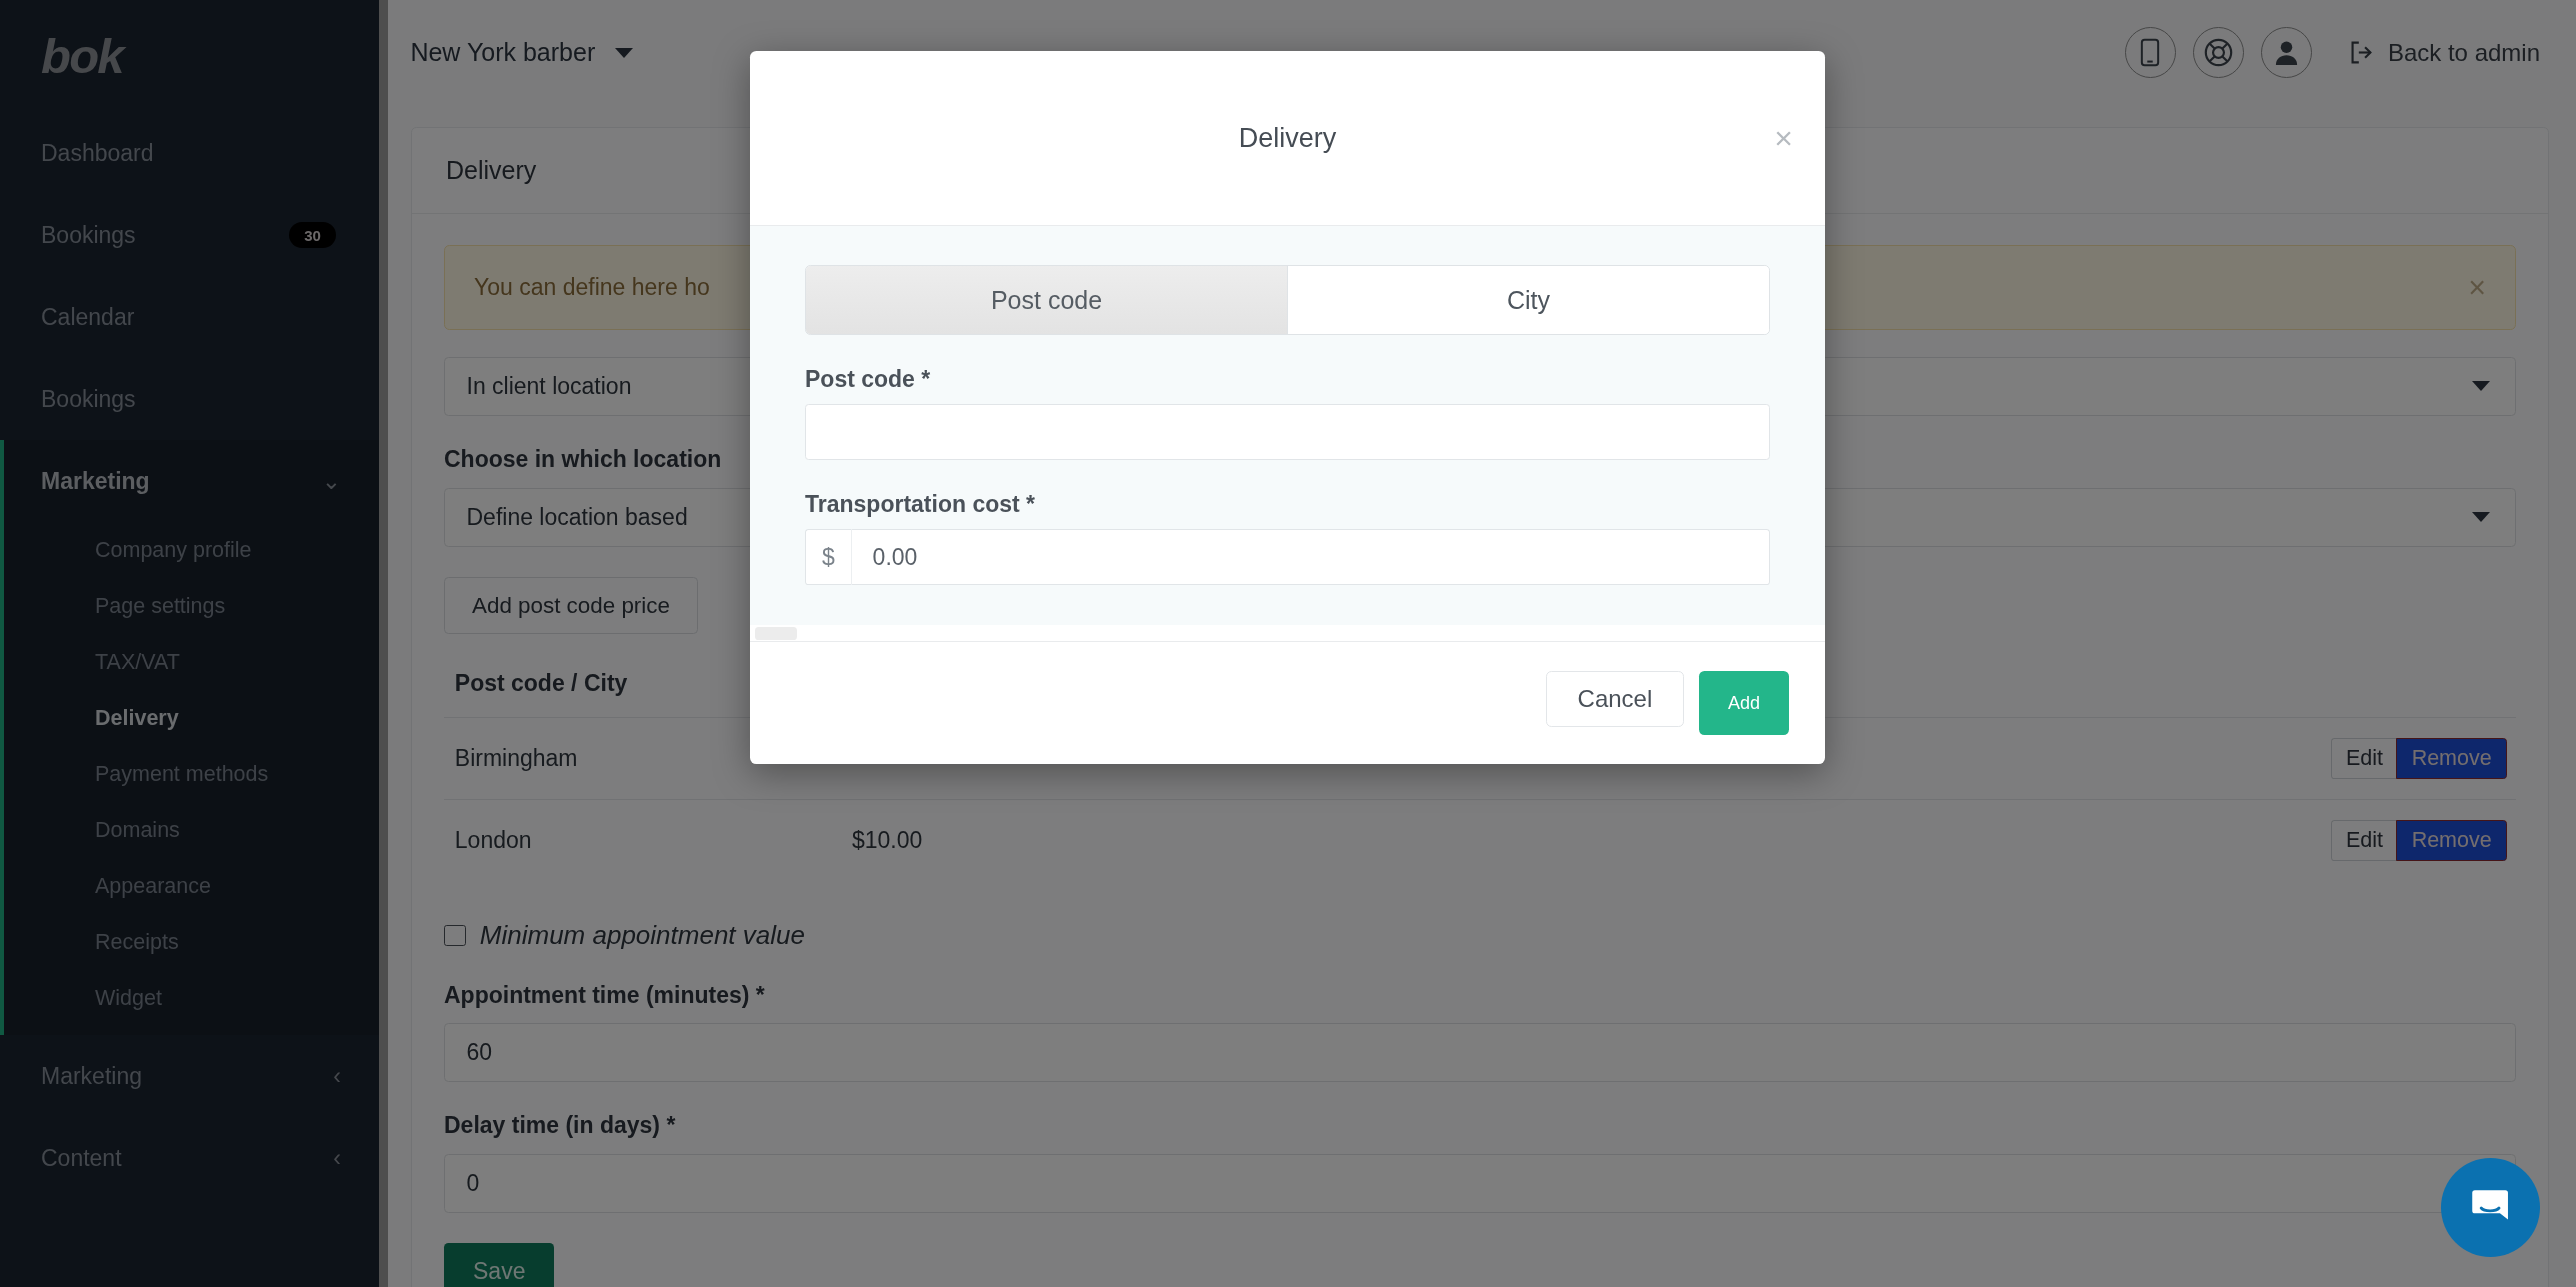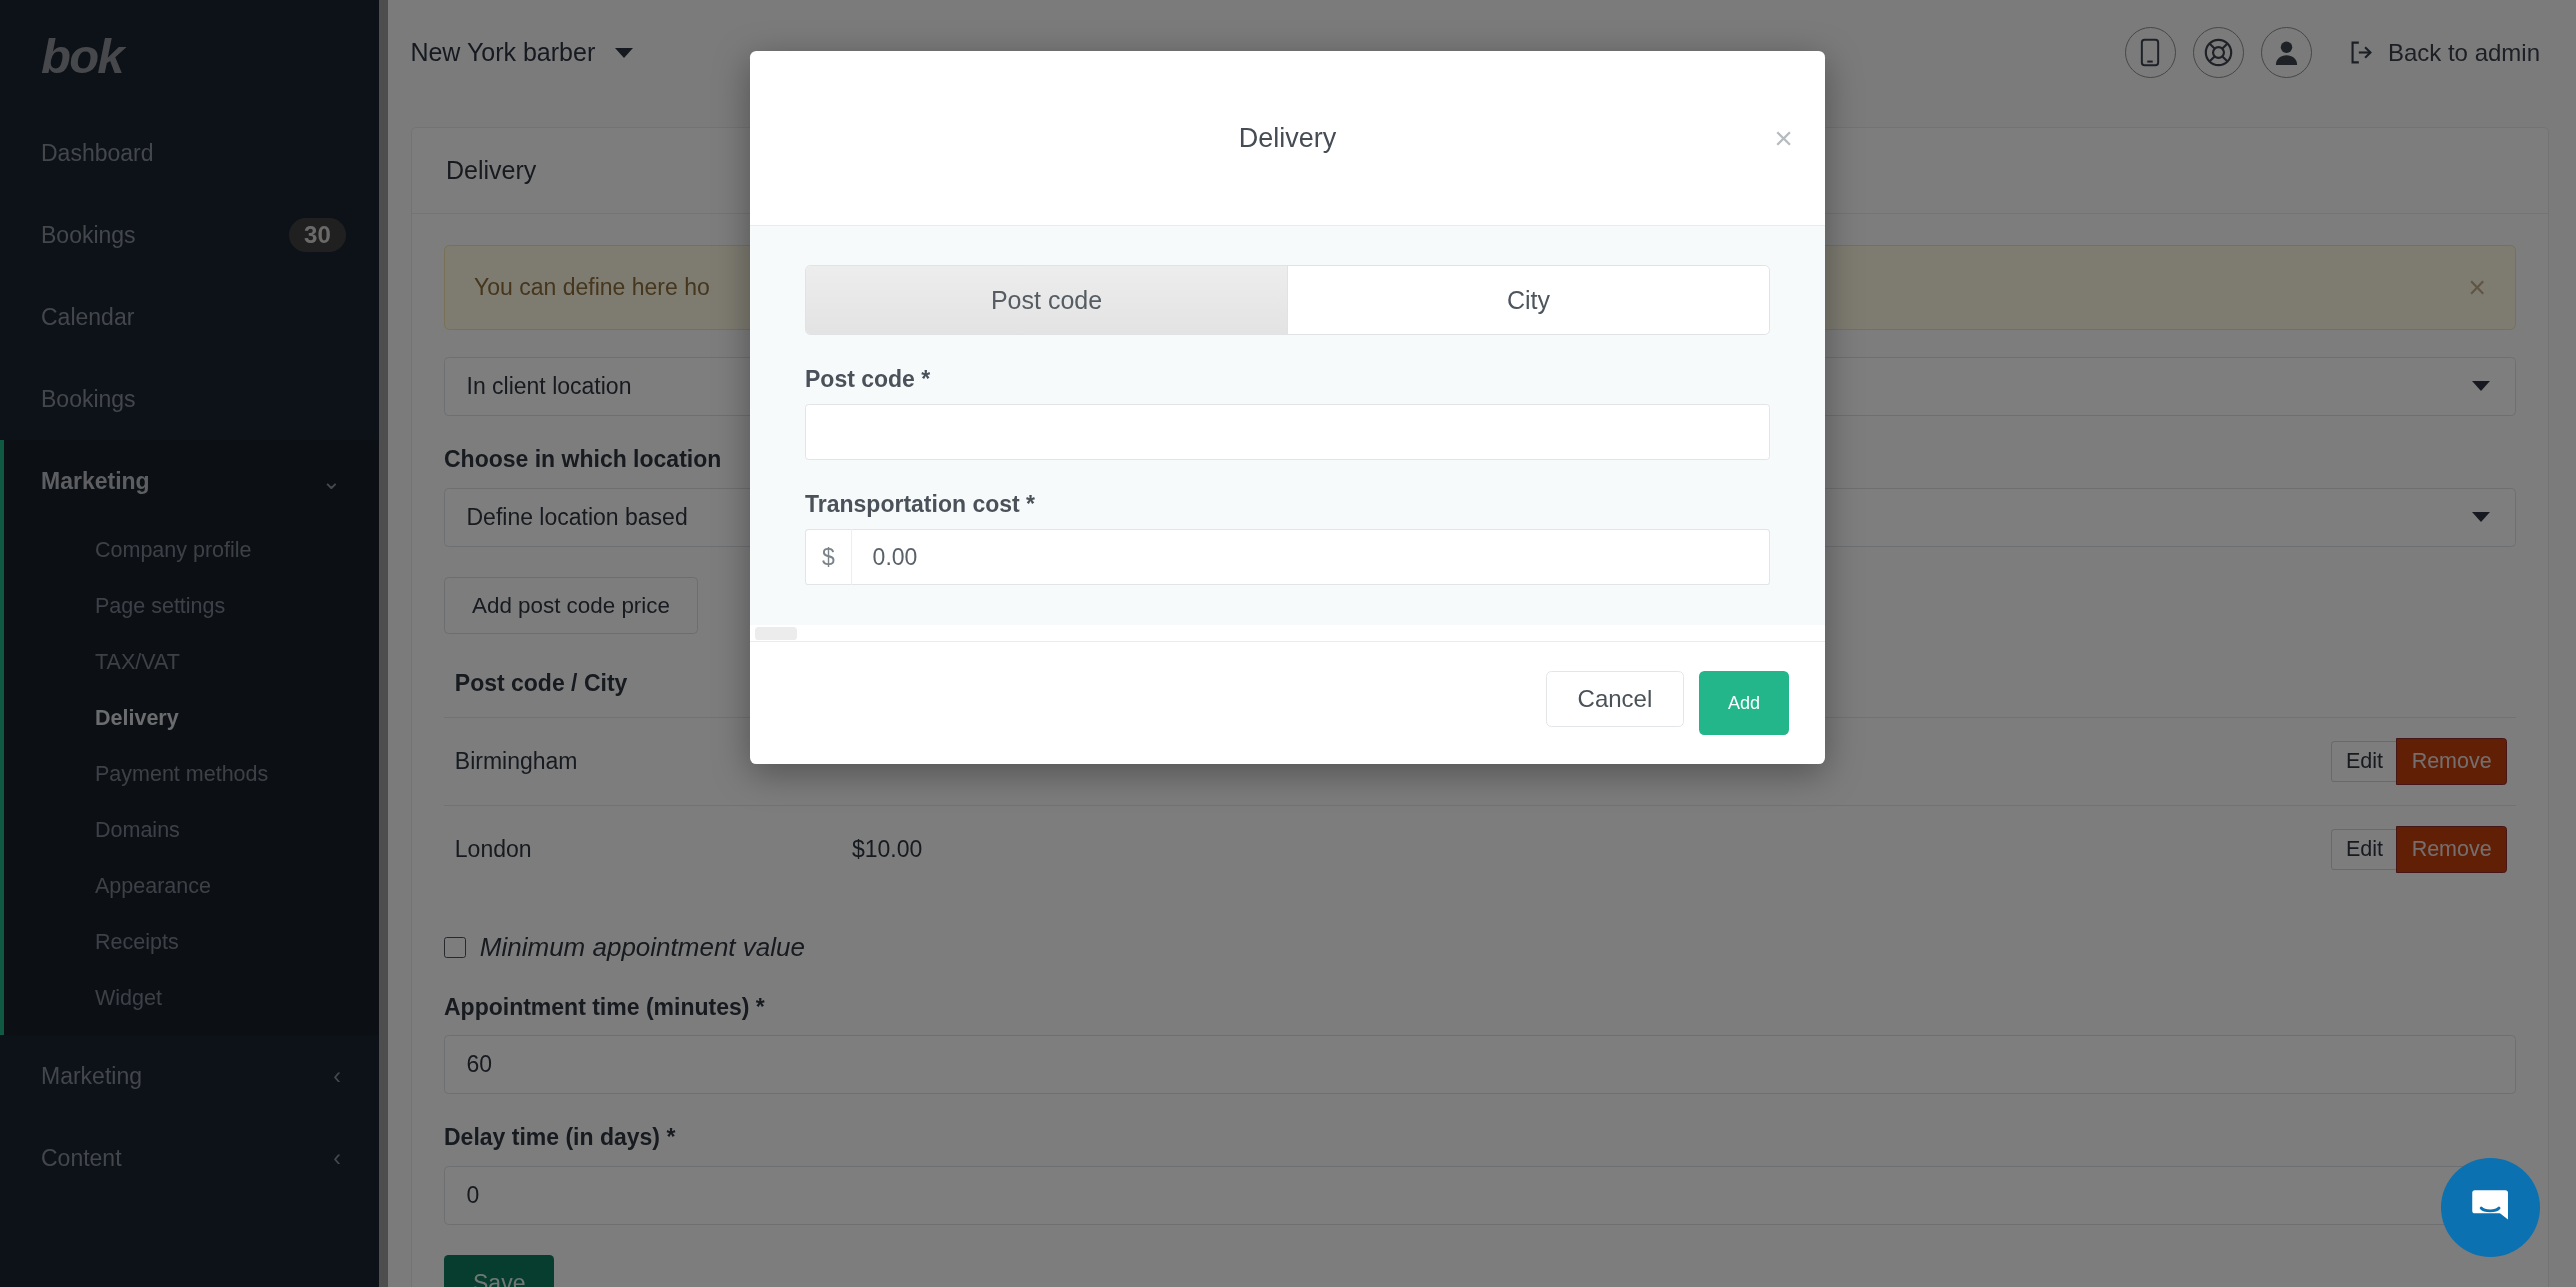--- a/index.html
+++ b/index.html
@@ -31,24 +31,24 @@
     letter-spacing: -1.8px; line-height: 1;
   }
   .nav-item {
     height: 82px; display: flex; align-items: center;
     padding: 0 47px 0 41px;
     color: #868e99; font-size: 23px;
     position: relative; cursor: pointer;
   }
   .nav-item.group { justify-content: space-between; }
   .nav-item .badge {
-    background: #404040; color: #d8d2d3;
-    border-radius: 20px; font-size: 24px; font-weight: 600;
+    background: #000000; color: #d8d2d3;
+    border-radius: 20px; font-size: 15px; font-weight: 600;
     padding: 5.4px 15.2px; line-height: 1;
-    position: absolute; right: 42px;
+    position: absolute; right: 52px;
   }
   .nav-section {
     background: #18202b;
     border-left: 4.5px solid #21b284;
     padding-bottom: 9px;
   }
   .nav-section .nav-item { padding-left: 37px; color: #b9bdc3; font-weight: 600; }
   .chev { font-size: 23px; color: #8a9099; font-weight: 400; }
   .subnav-item {
     height: 56px; display: flex; align-items: center;
@@ -144,23 +144,23 @@
   table.price-table td.actions { text-align: right; padding-right: 9px; }
   .btn-edit {
     display: inline-flex; align-items: center; justify-content: center;
     height: 41px; padding: 0 14.3px;
     border: 0.9px solid #cfd3d8; border-right: none;
     border-radius: 3.6px 0 0 3.6px;
     background: transparent; font-size: 21.5px; color: #2e353e; cursor: pointer;
   }
   .btn-remove {
     display: inline-flex; align-items: center; justify-content: center;
-    height: 47px; padding: 0 14.3px;
+    height: 41px; padding: 0 14.3px;
     border: 0.9px solid #8c2a30; border-radius: 0 3.6px 3.6px 0;
-    background: #c2410c; font-size: 21.5px; color: #e8dddd; cursor: pointer;
+    background: #1d4ed8; font-size: 21.5px; color: #e8dddd; cursor: pointer;
     margin-left: -0.9px;
   }
   .chk-row { display: flex; align-items: center; gap: 14.3px; margin-top: 39px; }
   .chk {
     width: 21.5px; height: 21.5px; border: 1.8px solid #4c525a;
     border-radius: 2.7px; background: transparent; cursor: pointer;
   }
   .chk-label { font-size: 26px; color: #2f363f; font-style: italic; }
   .text-input {
     height: 59px; border: 0.9px solid #dcdfe3; border-radius: 4.5px;

